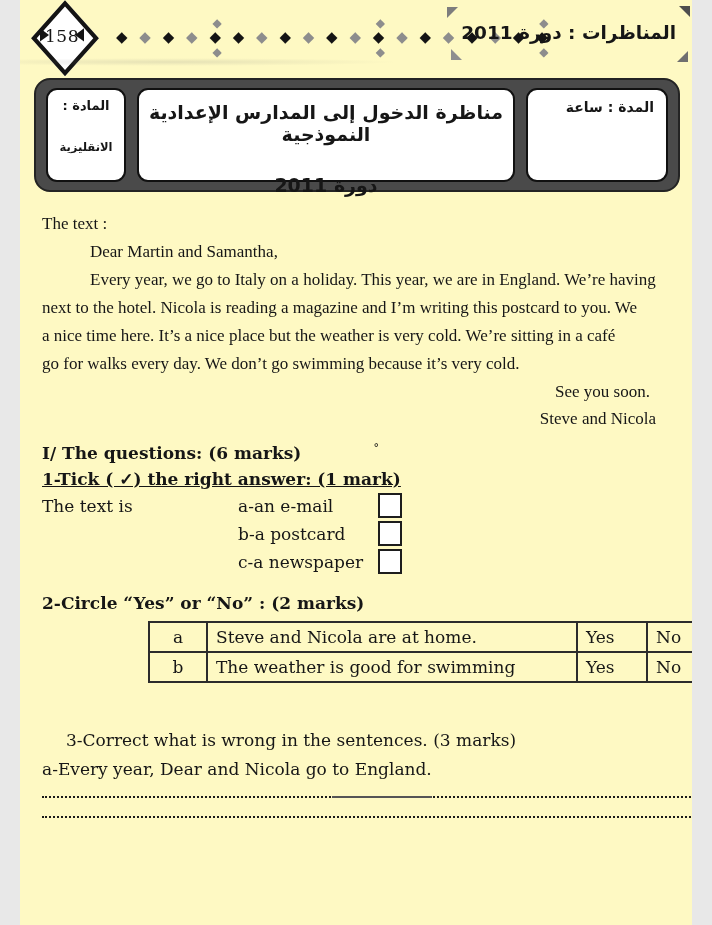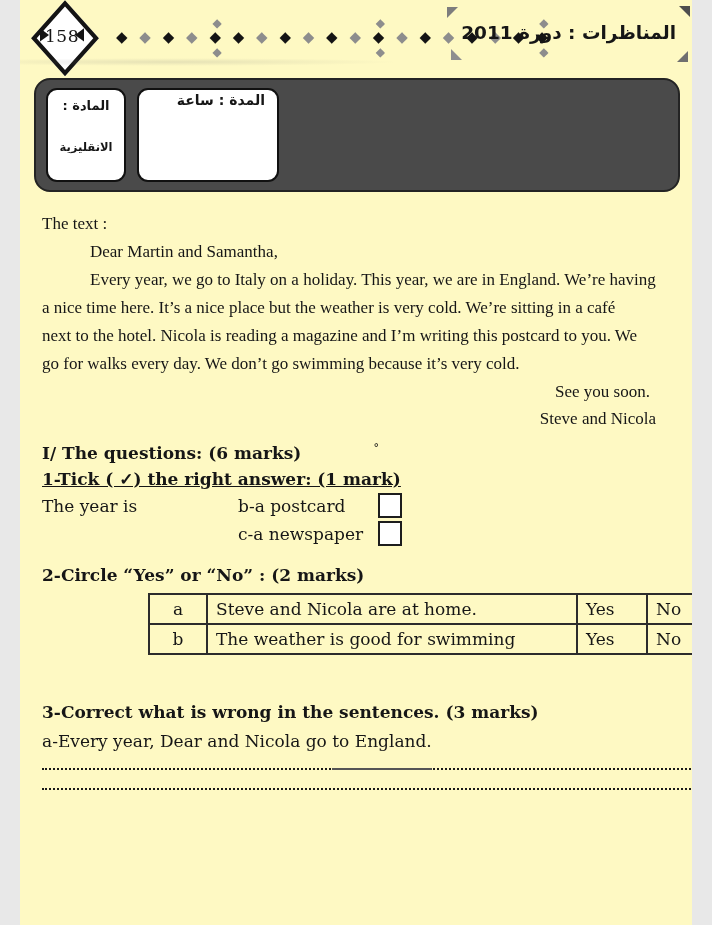--- a/index.html
+++ b/index.html
@@ -44,21 +44,21 @@
   .exam-frame{box-sizing:border-box;margin:6px 12px 0 14px;height:114px;background:#4a4a4a;
               border:2px solid #242424;border-radius:16px;padding:8px 10px;display:flex;gap:11px;}
   .hdr-box{box-sizing:border-box;background:#fff;border:2.5px solid #111;border-radius:11px;
            direction:rtl;font-family:"DejaVu Sans",sans-serif;font-weight:bold;}
   .subject-box{width:80px;padding:8px 8px;text-align:center;font-size:13px;
                display:flex;flex-direction:column;gap:27px;}
   .subject-box .sub-val{font-size:11.5px;}
   .title-box{flex:1;text-align:center;padding-top:11px;}
   .exam-title{font-size:19px;}
   .exam-session{font-size:19px;margin-top:29px;}
-  .duration-box{width:142px;padding:2px 12px;text-align:right;font-size:14px;}
+  .duration-box{width:142px;padding:9px 12px;text-align:right;font-size:14px;}
 
   
   .text-section{margin:18px 20px 0 22px;font-size:17px;line-height:28px;font-family:Liberation Serif, serif;}
   .reading-body .line:first-child{text-indent:48px;}
   .salutation{text-indent:48px;}
   .closing{text-align:right;padding-right:22px;line-height:27px;}
   .signature{text-align:right;padding-right:16px;line-height:27px;}
 
   
   .q-section{margin:4px 20px 0 22px;font-size:17px;}
@@ -72,21 +72,21 @@
   .checkbox{box-sizing:border-box;width:24px;height:25px;border:2px solid #1d1d1d;background:#fff;}
 
   .q2-title{font-weight:bold;margin-top:14px;line-height:26px;}
   table.yn{border-collapse:collapse;table-layout:fixed;width:548px;margin:5px 0 0 106px;}
   table.yn td{border:2px solid #2c2c2c;height:28px;padding:0 8px;font-size:17px;overflow:hidden;}
   td.c-letter{width:40px;text-align:center;}
   td.c-sentence{width:352px;}
   td.c-yes{width:52px;}
   td.c-no{width:64px;}
 
-  .q3-title{font-weight:bold;margin-top:44px;line-height:26px;}
+  .q3-title{font-weight:normal;margin-top:44px;line-height:26px;margin-left:24px;}
   .q3-sentence{line-height:30px;margin-top:1px;}
   .u{border-bottom:2px solid #555;padding-bottom:17px;}
   .dotted-line{height:9px;border-bottom:2.5px dotted #191919;margin:3px 0 9px 0;width:668px;}
 </style>
 </head>
 <body>
 
 <div class="page">
 
   <header class="topbar">
@@ -125,50 +125,58 @@
       <span>المناظرات : دورة 2011</span>
     </div>
     <div class="smudge"></div>
   </header>
 
   <section class="exam-frame">
     <div class="hdr-box subject-box">
       <div>المادة :</div>
       <div class="sub-val">الانقليزية</div>
     </div>
+    <div class="hdr-box title-box">
+      <div class="exam-title">مناظرة الدخول إلى المدارس الإعدادية النموذجية</div>
+      <div class="exam-session">دورة 2011</div>
+    </div>
     <div class="hdr-box duration-box">
       <div>المدة : ساعة</div>
     </div>
   </section>
 
   <section class="text-section">
     <div>The text :</div>
     <div class="salutation">Dear Martin and Samantha,</div>
     <div class="reading-body">
   <div class="line">Every year, we go to Italy on a holiday. This year, we are in England. We’re having</div>
 
+  <div class="line">next to the hotel. Nicola is reading a magazine and I’m writing this postcard to you. We</div>
+
   <div class="line">a nice time here. It’s a nice place but the weather is very cold. We’re sitting in a café</div>
-
-  <div class="line">next to the hotel. Nicola is reading a magazine and I’m writing this postcard to you. We</div>
 
   <div class="line">go for walks every day. We don’t go swimming because it’s very cold.</div>
 </div>
     <div class="closing">See you soon.</div>
     <div class="signature">Steve and Nicola</div>
   </section>
 
   <section class="q-section">
     <div class="sec-title">
       <span>I/ The questions: (6 marks)</span><span class="stray">°</span>
     </div>
 
     <div class="q1-title">1-Tick ( ✓) the right answer: (1 mark)</div>
     <div class="q1-block">
-      <div class="q1-stem">The year is</div>
+      <div class="q1-stem">The text is</div>
       <div class="q1-options">
+  <div class="opt-row">
+    <span class="opt-label">a-an e-mail</span>
+    <span class="checkbox"></span>
+  </div>
 
   <div class="opt-row">
     <span class="opt-label">b-a postcard</span>
     <span class="checkbox"></span>
   </div>
 
   <div class="opt-row">
     <span class="opt-label">c-a newspaper</span>
     <span class="checkbox"></span>
   </div>

